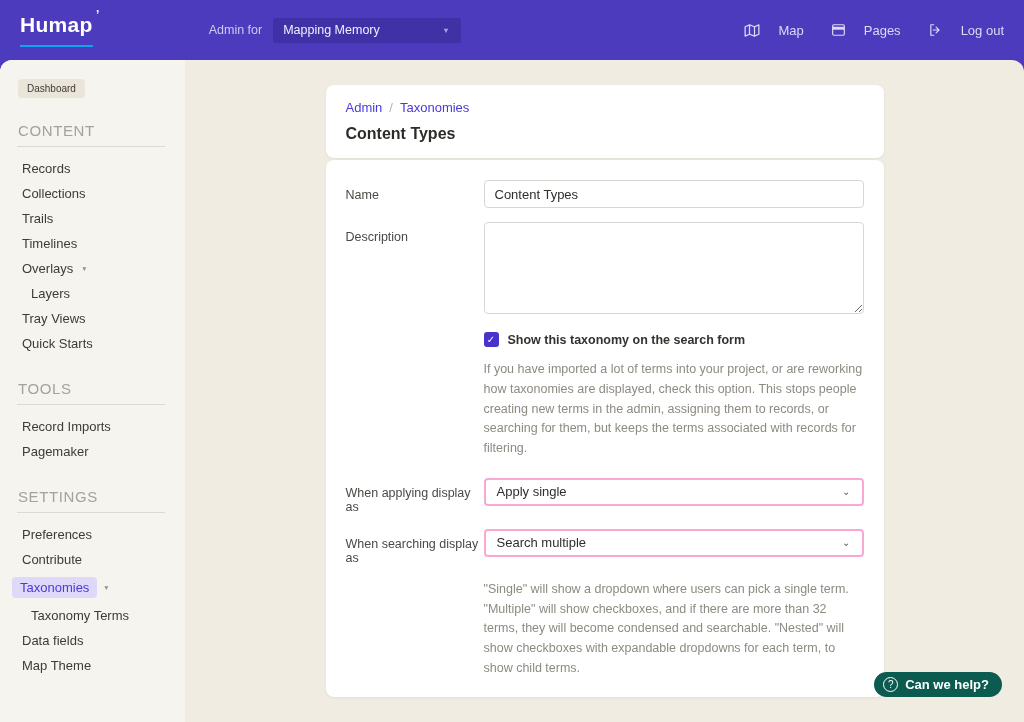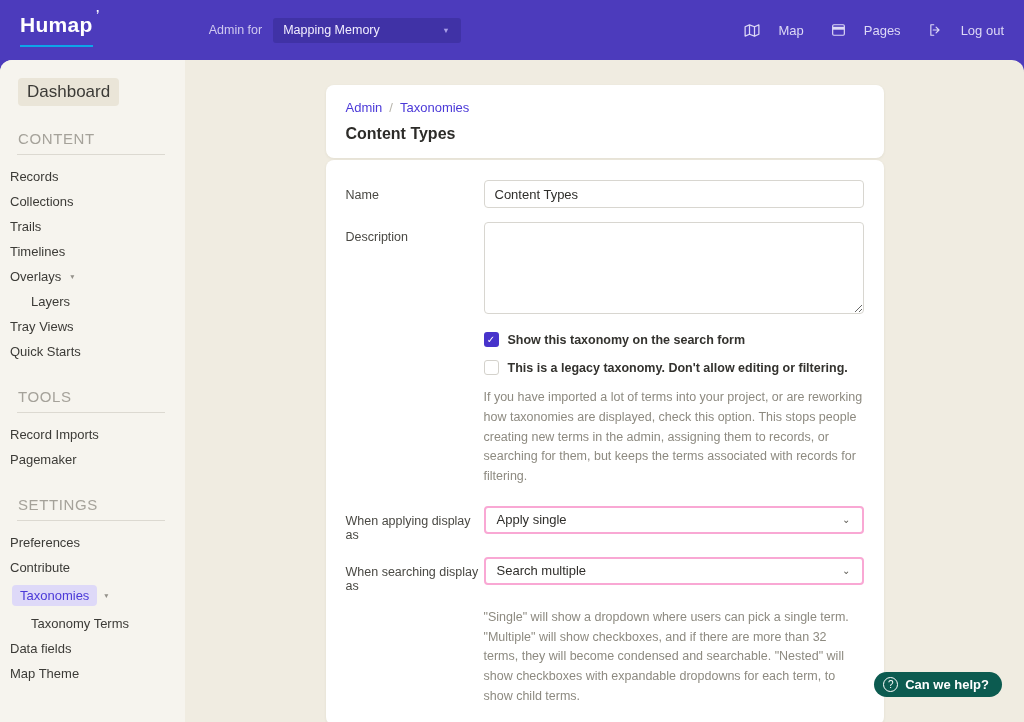--- a/index.html
+++ b/index.html
@@ -38,29 +38,29 @@
   .header-nav svg { display:block; }
   
   .wrapper {
     height:662px; display:flex; background:#f0ece1;
     border-radius:12px 12px 0 0; overflow:hidden;
   }
   
   .sidebar { width:185px; background:#f6f4ee; padding-top:18px; flex-shrink:0; }
   .dashboard-pill {
     display:inline-block; margin-left:18px; background:#eae5d8; border-radius:4px;
-    padding:4px 9px; font-size:17px; color:#3c3b37; cursor:pointer;
+    padding:4px 9px; font-size:10px; color:#3c3b37; cursor:pointer;
   }
   .section-title {
     font-size:15px; letter-spacing:.6px; color:#a5a29a;
     margin:24px 20px 0 18px;
   }
   .section-rule { border:none; border-top:1px solid #dcd9d1; margin:7px 20px 9px 17px; }
   .nav-item {
-    padding:5px 0 5px 10px; font-size:13px; color:#3c3b37; cursor:pointer;
+    padding:5px 0 5px 22px; font-size:13px; color:#3c3b37; cursor:pointer;
     display:flex; align-items:center;
   }
   .nav-item.indent { padding-left:31px; }
   .nav-item .chev { color:#94918a; font-size:9px; margin-left:7px; }
   .nav-item .pill-active {
     background:#ded9f8; color:#4b39d8; border-radius:4px; padding:3px 8px; margin-left:-8px;
   }
   .nav-item.active { padding-left:20px; }
   .nav-item.active .chev { margin-left:5px; }
   
@@ -258,24 +258,20 @@
         </div>
       </div>
 
       <div class="checkbox-row">
         <span class="cb checked">
             <span>✓</span>
           </span>
         <span>Show this taxonomy on the search form</span>
       </div>
 
-      <div class="checkbox-row">
-        <span class="cb unchecked"></span>
-        <span>This is a legacy taxonomy. Don't allow editing or filtering.</span>
-      </div>
 
       <div class="help-text">If you have imported a lot of terms into your project, or are reworking how taxonomies are displayed, check this option. This stops people creating new terms in the admin, assigning them to records, or searching for them, but keeps the terms associated with records for filtering.</div>
 
       <div class="form-row row-select">
         <div class="form-label">When applying display as</div>
         <div class="form-field">
           <div class="select-box">
             <span>Apply single</span>
             <span class="chev">⌄</span>
           </div>

